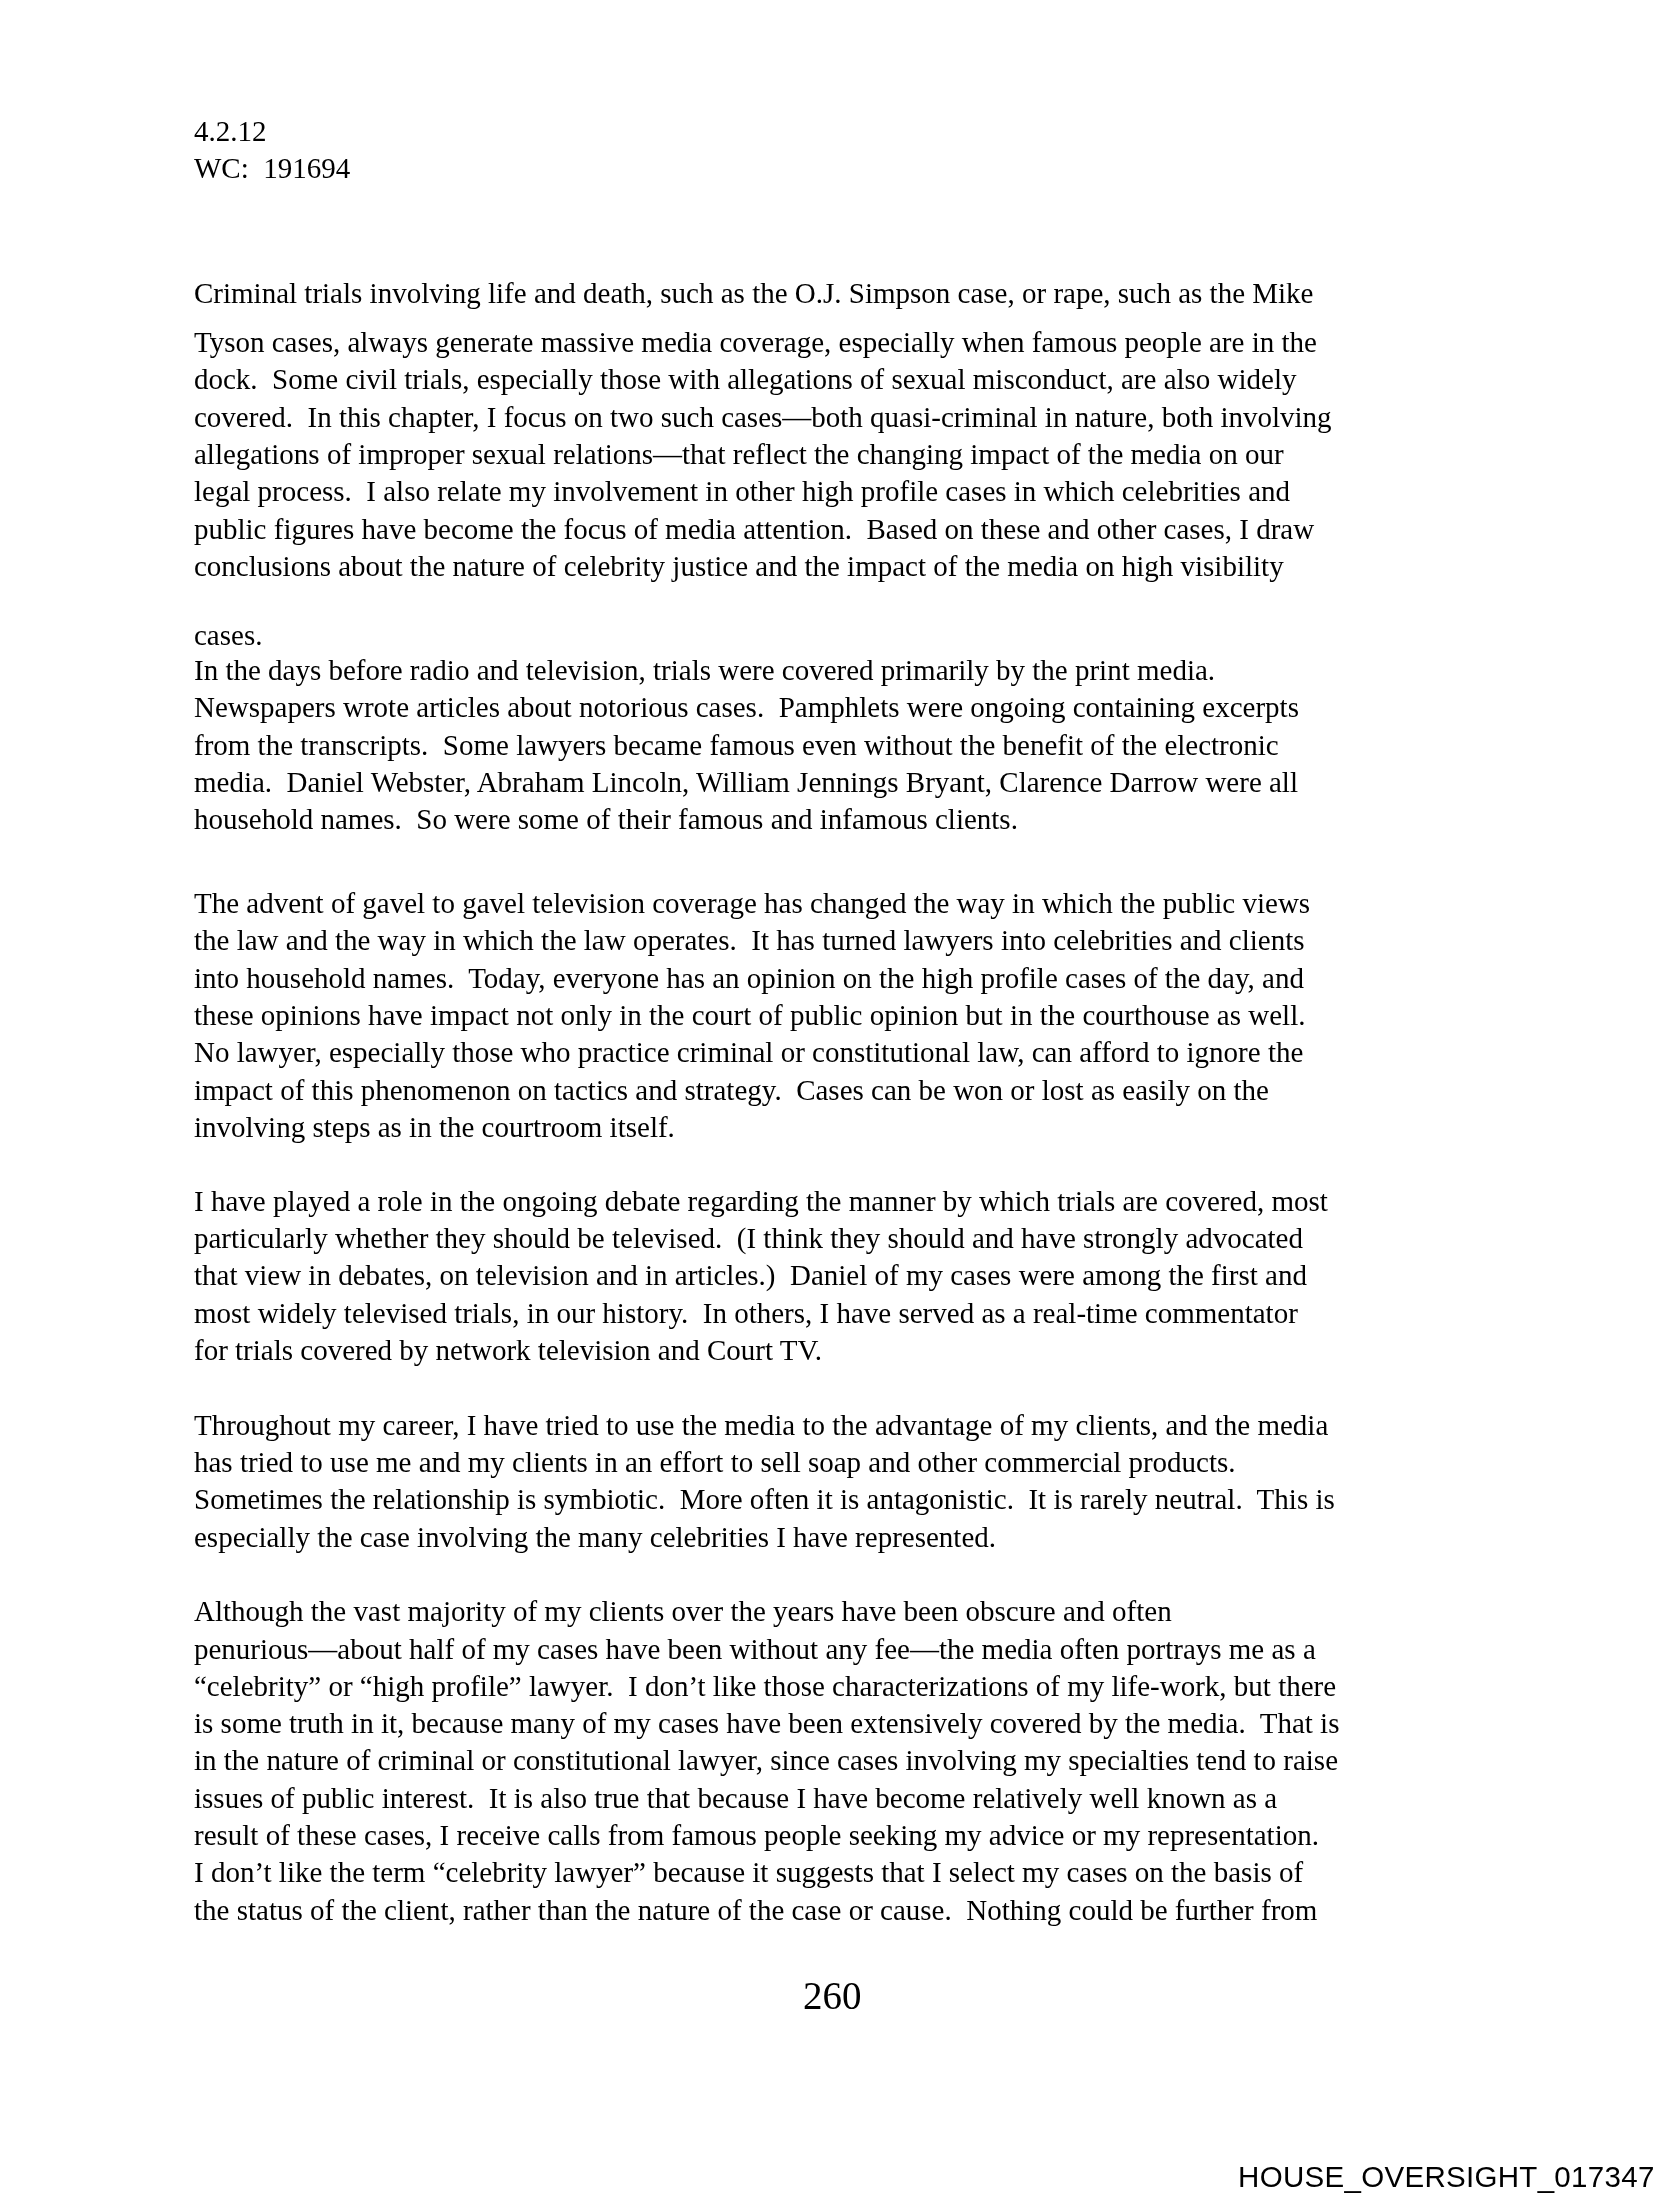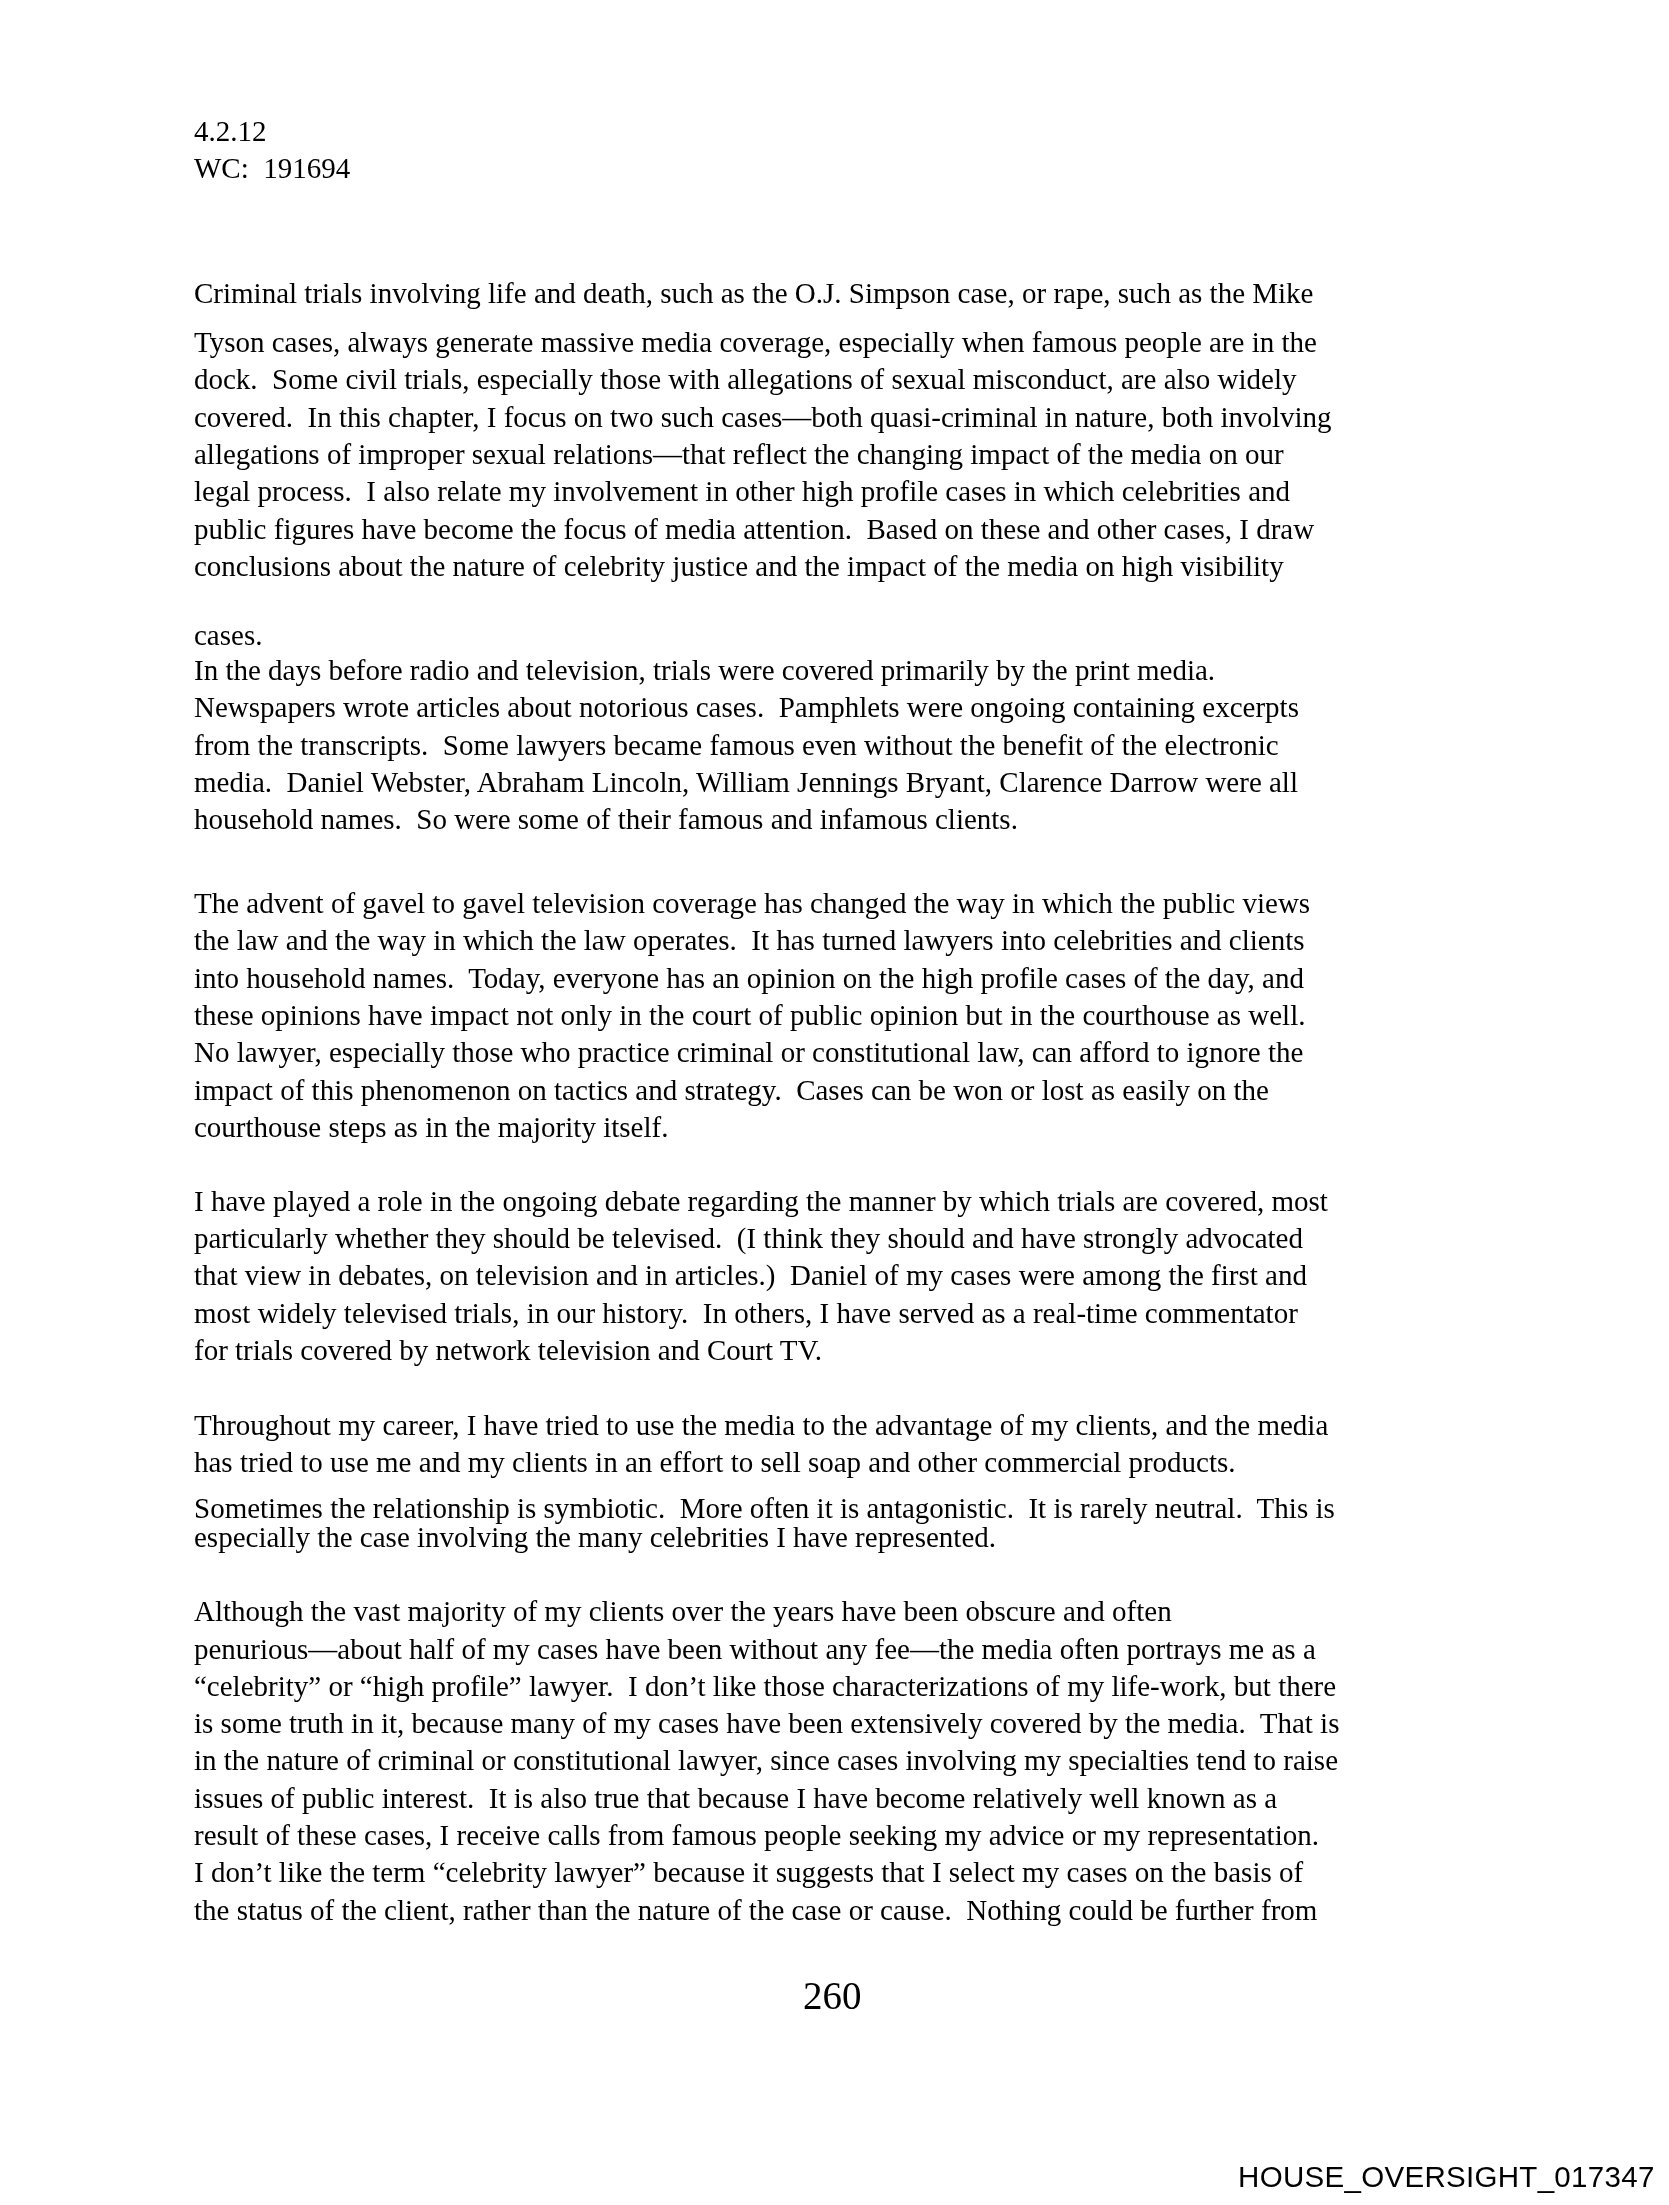--- a/index.html
+++ b/index.html
@@ -52,33 +52,33 @@
         <div class="line" style="top: 764px;">media.  Daniel Webster, Abraham Lincoln, William Jennings Bryant, Clarence Darrow were all</div>
         <div class="line" style="top: 801px;">household names.  So were some of their famous and infamous clients.</div>
       </div>
       <div>
         <div class="line" style="top: 885px;">The advent of gavel to gavel television coverage has changed the way in which the public views</div>
         <div class="line" style="top: 922px;">the law and the way in which the law operates.  It has turned lawyers into celebrities and clients</div>
         <div class="line" style="top: 960px;">into household names.  Today, everyone has an opinion on the high profile cases of the day, and</div>
         <div class="line" style="top: 997px;">these opinions have impact not only in the court of public opinion but in the courthouse as well.</div>
         <div class="line" style="top: 1034px;">No lawyer, especially those who practice criminal or constitutional law, can afford to ignore the</div>
         <div class="line" style="top: 1072px;">impact of this phenomenon on tactics and strategy.  Cases can be won or lost as easily on the</div>
-        <div class="line" style="top: 1109px;">courthouse steps as in the majority itself.</div>
+        <div class="line" style="top: 1109px;">involving steps as in the courtroom itself.</div>
       </div>
       <div>
         <div class="line" style="top: 1183px;">I have played a role in the ongoing debate regarding the manner by which trials are covered, most</div>
         <div class="line" style="top: 1220px;">particularly whether they should be televised.  (I think they should and have strongly advocated</div>
         <div class="line" style="top: 1257px;">that view in debates, on television and in articles.)  Daniel of my cases were among the first and</div>
         <div class="line" style="top: 1295px;">most widely televised trials, in our history.  In others, I have served as a real-time commentator</div>
         <div class="line" style="top: 1332px;">for trials covered by network television and Court TV.</div>
       </div>
       <div>
         <div class="line" style="top: 1407px;">Throughout my career, I have tried to use the media to the advantage of my clients, and the media</div>
         <div class="line" style="top: 1444px;">has tried to use me and my clients in an effort to sell soap and other commercial products.</div>
-        <div class="line" style="top: 1481px; margin-top: 9px;">Sometimes the relationship is symbiotic.  More often it is antagonistic.  It is rarely neutral.  This is</div>
+        <div class="line" style="top: 1481px;">Sometimes the relationship is symbiotic.  More often it is antagonistic.  It is rarely neutral.  This is</div>
         <div class="line" style="top: 1519px;">especially the case involving the many celebrities I have represented.</div>
       </div>
       <div>
         <div class="line" style="top: 1593px;">Although the vast majority of my clients over the years have been obscure and often</div>
         <div class="line" style="top: 1631px;">penurious—about half of my cases have been without any fee—the media often portrays me as a</div>
         <div class="line" style="top: 1668px;">“celebrity” or “high profile” lawyer.  I don’t like those characterizations of my life-work, but there</div>
         <div class="line" style="top: 1705px;">is some truth in it, because many of my cases have been extensively covered by the media.  That is</div>
         <div class="line" style="top: 1742px;">in the nature of criminal or constitutional lawyer, since cases involving my specialties tend to raise</div>
         <div class="line" style="top: 1780px;">issues of public interest.  It is also true that because I have become relatively well known as a</div>
         <div class="line" style="top: 1817px;">result of these cases, I receive calls from famous people seeking my advice or my representation.</div>

